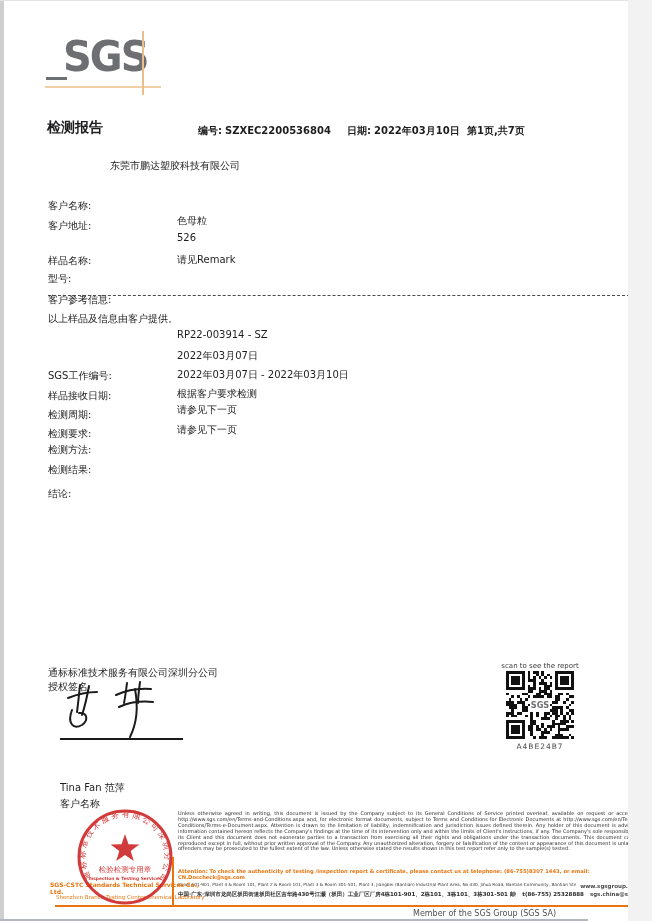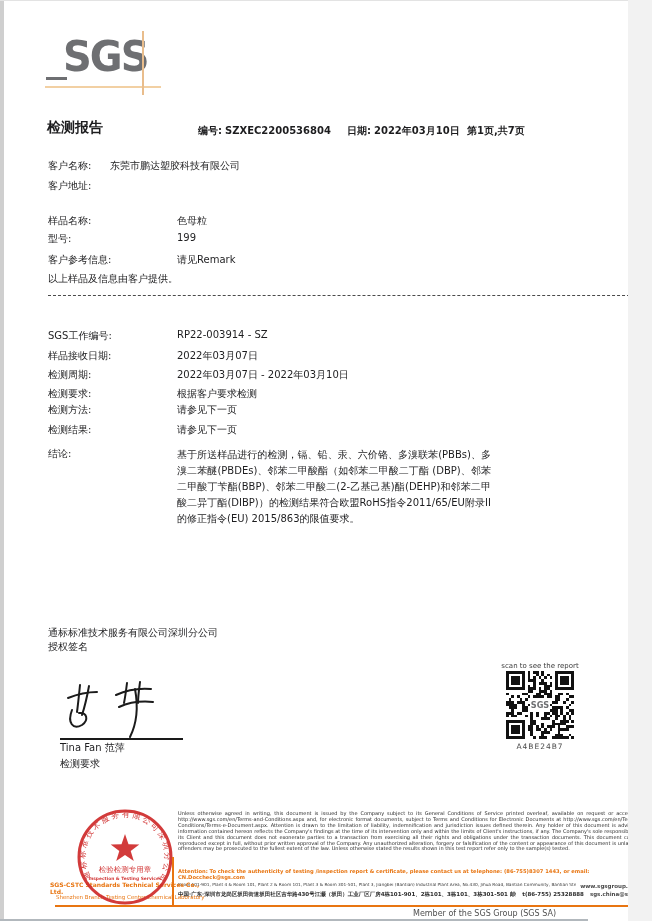--- a/index.html
+++ b/index.html
@@ -13,21 +13,21 @@
              color:#6e6f72;line-height:1;transform:scaleY(1.06);transform-origin:top left;}
   .logo-underscore{left:46px;top:76px;width:21px;height:3px;background:#6e6f72;}
   .logo-hline{left:45px;top:85px;width:116px;height:2px;background:#f2d0a3;}
   .logo-vline{left:142px;top:30px;width:2px;height:64px;background:#e9bd8c;}
   
   .report-title{left:47px;top:118px;font-size:14px;font-weight:bold;}
   .hmeta{top:123px;font-size:10px;font-weight:bold;white-space:nowrap;padding-left:12px;}
   .hmeta .lab{margin-right:3px;}
   .m-no{left:186px;} .m-date{left:335px;} .m-page{left:455px;}
   
-  .lab10{font-size:10px;white-space:nowrap;}
+  .lab10{font-size:10px;white-space:nowrap;margin-top:40px;}
   .val10{font-size:10px;white-space:nowrap;}
   .x-l{left:48px;} .x-v1{left:110px;text-align:right;} .x-v2{left:177px;text-align:right;}
   .dashed{left:48px;top:294px;width:602px;border-top:1px dashed #4a4a4a;height:0;}
   .conclusion{left:177px;top:446px;width:314px;font-size:10px;line-height:16px;text-align:justify;}
   
   .sig-underline{left:60px;top:737px;width:123px;height:2px;background:#1a1a1a;}
   .sig-svg{left:56px;top:678px;}
   
   .qr-caption{left:492px;top:661px;width:96px;text-align:center;font-size:7px;color:#3c3c3c;}
   .qr-box{left:506px;top:670px;width:68px;height:68px;}
@@ -70,61 +70,60 @@
   </div>
   <div class="abs hmeta m-page">第1页,共7页</div>
 
   <div class="abs lab10 x-l" style="top:158px">客户名称:</div>
   <div class="abs val10 x-v1" style="top:158px">东莞市鹏达塑胶科技有限公司</div>
   <div class="abs lab10 x-l" style="top:178px">客户地址:</div>
 
   <div class="abs lab10 x-l" style="top:213px">样品名称:</div>
   <div class="abs val10 x-v2" style="top:213px">色母粒</div>
   <div class="abs lab10 x-l" style="top:231px">型号:</div>
-  <div class="abs val10 x-v2" style="top:231px">199</div>
+  <div class="abs val10 x-v2" style="top:231px">526</div>
   <div class="abs lab10 x-l" style="top:252px">客户参考信息:</div>
   <div class="abs val10 x-v2" style="top:252px">请见Remark</div>
   <div class="abs lab10 x-l" style="top:271px">以上样品及信息由客户提供。</div>
   <div class="abs dashed"></div>
 
   <div class="abs lab10 x-l" style="top:328px">SGS工作编号:</div>
   <div class="abs val10 x-v2" style="top:328px">RP22-003914 - SZ</div>
   <div class="abs lab10 x-l" style="top:348px">样品接收日期:</div>
   <div class="abs val10 x-v2" style="top:348px">2022年03月07日</div>
   <div class="abs lab10 x-l" style="top:367px">检测周期:</div>
   <div class="abs val10 x-v2" style="top:367px">2022年03月07日 - 2022年03月10日</div>
   <div class="abs lab10 x-l" style="top:386px">检测要求:</div>
   <div class="abs val10 x-v2" style="top:386px">根据客户要求检测</div>
   <div class="abs lab10 x-l" style="top:402px">检测方法:</div>
   <div class="abs val10 x-v2" style="top:402px">请参见下一页</div>
   <div class="abs lab10 x-l" style="top:422px">检测结果:</div>
   <div class="abs val10 x-v2" style="top:422px">请参见下一页</div>
 
   <div class="abs lab10 x-l" style="top:446px">结论:</div>
-  <div class="abs conclusion">基于所送样品进行的检测，镉、铅、汞、六价铬、多溴联苯(PBBs)、多溴二苯醚(PBDEs)、邻苯二甲酸酯（如邻苯二甲酸二丁酯 (DBP)、邻苯二甲酸丁苄酯(BBP)、邻苯二甲酸二(2-乙基己基)酯(DEHP)和邻苯二甲酸二异丁酯(DIBP)）的检测结果符合欧盟RoHS指令2011/65/EU附录II的修正指令(EU) 2015/863的限值要求。</div>
 
   <div class="abs lab10 x-l" style="top:625px">通标标准技术服务有限公司深圳分公司</div>
   <div class="abs lab10 x-l" style="top:639px">授权签名</div>
 
   <svg class="abs sig-svg" width="125" height="60" viewBox="0 0 125 60">
     <g fill="none" stroke="#1b1b1b" stroke-width="2" stroke-linecap="round">
       <path d="M12 19 C 22 15, 32 13, 41 13"></path>
       <path d="M24 6 C 23 16, 22 26, 21 33"></path>
       <path d="M33 7 C 31 18, 29 27, 26 36"></path>
       <path d="M16 31 C 11 44, 17 51, 26 46 C 33 41, 31 33, 23 34"></path>
       <path d="M60 16 C 71 11, 84 9, 95 10"></path>
       <path d="M71 4 C 70 12, 69 19, 68 24"></path>
       <path d="M84 3 C 83 11, 82 18, 82 24"></path>
       <path d="M63 28 C 74 23, 87 22, 97 23"></path>
       <path d="M79 10 C 82 26, 81 44, 74 58"></path>
     </g>
   </svg>
   <div class="abs sig-underline"></div>
   <div class="abs lab10" style="left:60px;top:740px">Tina Fan 范萍</div>
-  <div class="abs lab10" style="left:60px;top:756px">检测要求</div>
+  <div class="abs lab10" style="left:60px;top:756px">客户名称</div>
 
   <div class="abs qr-caption">scan to see the report</div>
   <div class="abs qr-box">
     <svg width="68" height="68" viewBox="0 0 25 25" shape-rendering="crispEdges">
       <rect x="0" y="0" width="25" height="25" fill="#ffffff"></rect>
       <path id="qr-modules" fill="#111111" d="M8 0h1v1h-1zM10 0h1v1h-1zM11 0h1v1h-1zM13 0h1v1h-1zM8 1h1v1h-1zM11 1h1v1h-1zM13 1h1v1h-1zM15 1h1v1h-1zM8 2h1v1h-1zM10 2h1v1h-1zM12 2h1v1h-1zM14 2h1v1h-1zM16 2h1v1h-1zM8 3h1v1h-1zM9 3h1v1h-1zM10 3h1v1h-1zM13 3h1v1h-1zM10 4h1v1h-1zM12 4h1v1h-1zM13 4h1v1h-1zM14 4h1v1h-1zM16 4h1v1h-1zM8 5h1v1h-1zM10 5h1v1h-1zM14 5h1v1h-1zM15 5h1v1h-1zM16 5h1v1h-1zM8 6h1v1h-1zM9 6h1v1h-1zM10 6h1v1h-1zM12 6h1v1h-1zM14 6h1v1h-1zM15 6h1v1h-1zM8 7h1v1h-1zM9 7h1v1h-1zM12 7h1v1h-1zM13 7h1v1h-1zM14 7h1v1h-1zM16 7h1v1h-1zM0 8h1v1h-1zM6 8h1v1h-1zM7 8h1v1h-1zM11 8h1v1h-1zM12 8h1v1h-1zM14 8h1v1h-1zM15 8h1v1h-1zM16 8h1v1h-1zM19 8h1v1h-1zM20 8h1v1h-1zM22 8h1v1h-1zM2 9h1v1h-1zM4 9h1v1h-1zM8 9h1v1h-1zM10 9h1v1h-1zM11 9h1v1h-1zM12 9h1v1h-1zM13 9h1v1h-1zM15 9h1v1h-1zM16 9h1v1h-1zM18 9h1v1h-1zM19 9h1v1h-1zM23 9h1v1h-1zM24 9h1v1h-1zM1 10h1v1h-1zM5 10h1v1h-1zM7 10h1v1h-1zM18 10h1v1h-1zM19 10h1v1h-1zM22 10h1v1h-1zM0 11h1v1h-1zM1 11h1v1h-1zM2 11h1v1h-1zM4 11h1v1h-1zM5 11h1v1h-1zM6 11h1v1h-1zM17 11h1v1h-1zM18 11h1v1h-1zM21 11h1v1h-1zM24 11h1v1h-1zM0 12h1v1h-1zM1 12h1v1h-1zM2 12h1v1h-1zM3 12h1v1h-1zM6 12h1v1h-1zM8 12h1v1h-1zM16 12h1v1h-1zM23 12h1v1h-1zM1 13h1v1h-1zM2 13h1v1h-1zM3 13h1v1h-1zM6 13h1v1h-1zM7 13h1v1h-1zM17 13h1v1h-1zM18 13h1v1h-1zM19 13h1v1h-1zM20 13h1v1h-1zM22 13h1v1h-1zM2 14h1v1h-1zM6 14h1v1h-1zM7 14h1v1h-1zM16 14h1v1h-1zM17 14h1v1h-1zM18 14h1v1h-1zM20 14h1v1h-1zM23 14h1v1h-1zM24 14h1v1h-1zM0 15h1v1h-1zM1 15h1v1h-1zM2 15h1v1h-1zM4 15h1v1h-1zM5 15h1v1h-1zM9 15h1v1h-1zM11 15h1v1h-1zM14 15h1v1h-1zM15 15h1v1h-1zM17 15h1v1h-1zM18 15h1v1h-1zM20 15h1v1h-1zM22 15h1v1h-1zM24 15h1v1h-1zM0 16h1v1h-1zM2 16h1v1h-1zM3 16h1v1h-1zM7 16h1v1h-1zM9 16h1v1h-1zM11 16h1v1h-1zM14 16h1v1h-1zM16 16h1v1h-1zM18 16h1v1h-1zM19 16h1v1h-1zM21 16h1v1h-1zM23 16h1v1h-1zM9 17h1v1h-1zM13 17h1v1h-1zM14 17h1v1h-1zM15 17h1v1h-1zM18 17h1v1h-1zM21 17h1v1h-1zM23 17h1v1h-1zM9 18h1v1h-1zM10 18h1v1h-1zM17 18h1v1h-1zM20 18h1v1h-1zM21 18h1v1h-1zM22 18h1v1h-1zM24 18h1v1h-1zM9 19h1v1h-1zM10 19h1v1h-1zM13 19h1v1h-1zM17 19h1v1h-1zM18 19h1v1h-1zM19 19h1v1h-1zM20 19h1v1h-1zM21 19h1v1h-1zM8 20h1v1h-1zM9 20h1v1h-1zM11 20h1v1h-1zM13 20h1v1h-1zM15 20h1v1h-1zM16 20h1v1h-1zM17 20h1v1h-1zM19 20h1v1h-1zM22 20h1v1h-1zM23 20h1v1h-1zM24 20h1v1h-1zM8 21h1v1h-1zM9 21h1v1h-1zM11 21h1v1h-1zM12 21h1v1h-1zM14 21h1v1h-1zM16 21h1v1h-1zM19 21h1v1h-1zM20 21h1v1h-1zM21 21h1v1h-1zM22 21h1v1h-1zM9 22h1v1h-1zM13 22h1v1h-1zM14 22h1v1h-1zM15 22h1v1h-1zM19 22h1v1h-1zM9 23h1v1h-1zM13 23h1v1h-1zM18 23h1v1h-1zM19 23h1v1h-1zM20 23h1v1h-1zM23 23h1v1h-1zM10 24h1v1h-1zM12 24h1v1h-1zM13 24h1v1h-1zM14 24h1v1h-1zM17 24h1v1h-1zM18 24h1v1h-1zM19 24h1v1h-1zM20 24h1v1h-1zM21 24h1v1h-1zM22 24h1v1h-1zM24 24h1v1h-1z"></path>
       <g fill="#111111">
         <path d="M0 0h7v7h-7zM1 1v5h5v-5z"></path>
           <rect x="2" y="2" width="3" height="3"></rect>
         <path d="M18 0h7v7h-7zM19 1v5h5v-5z"></path>

